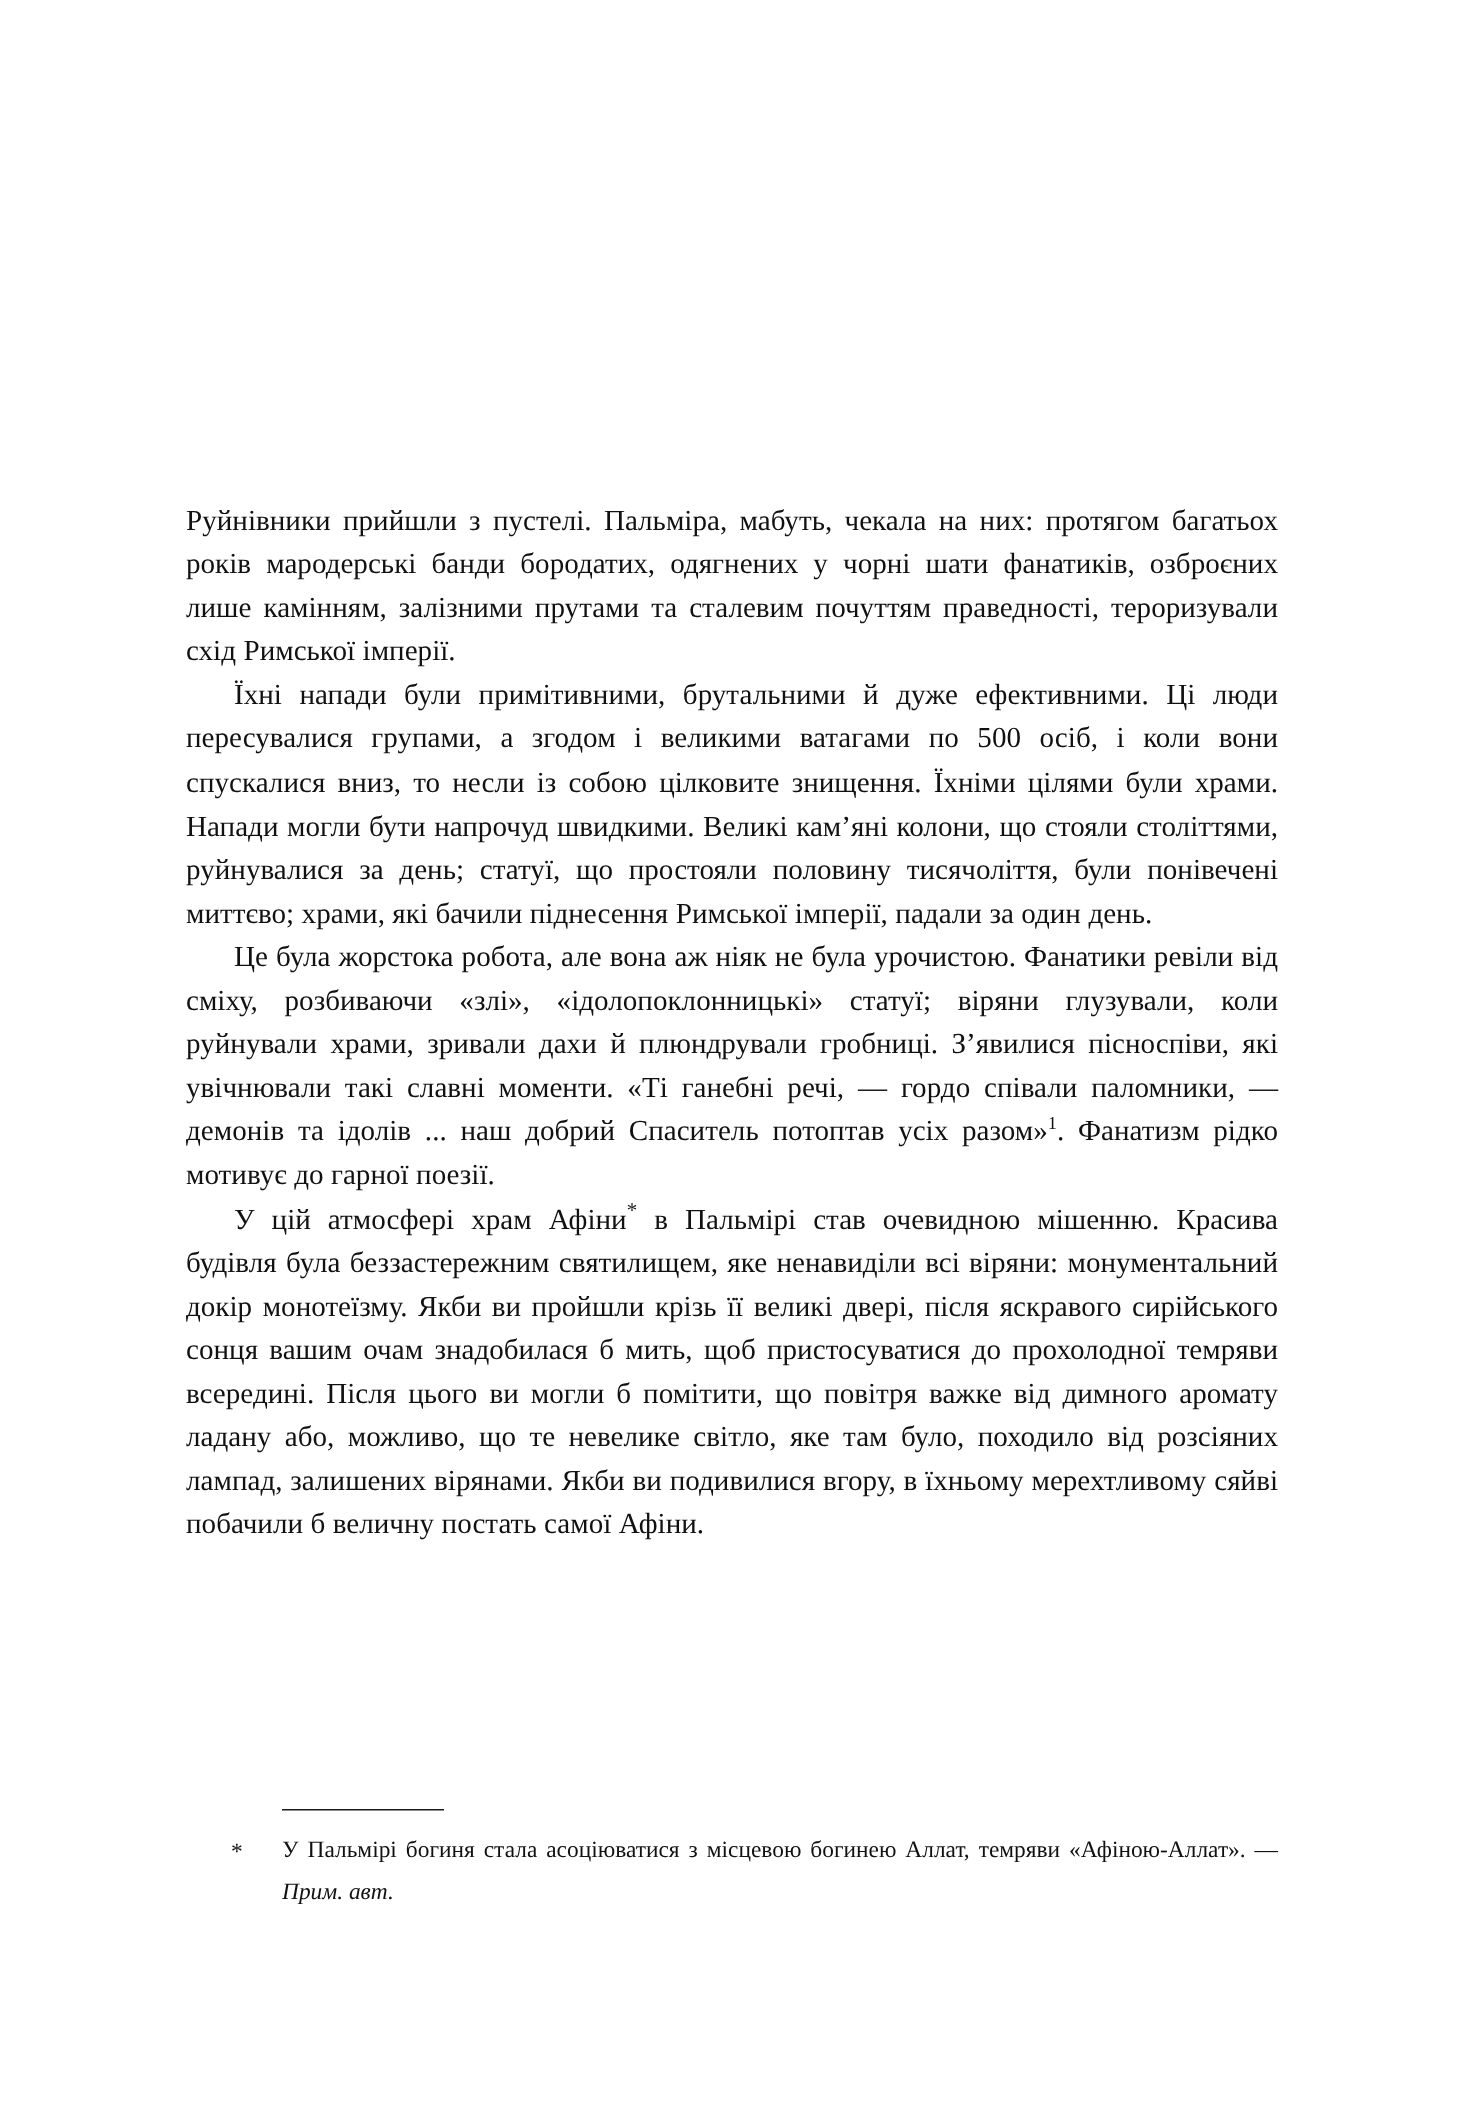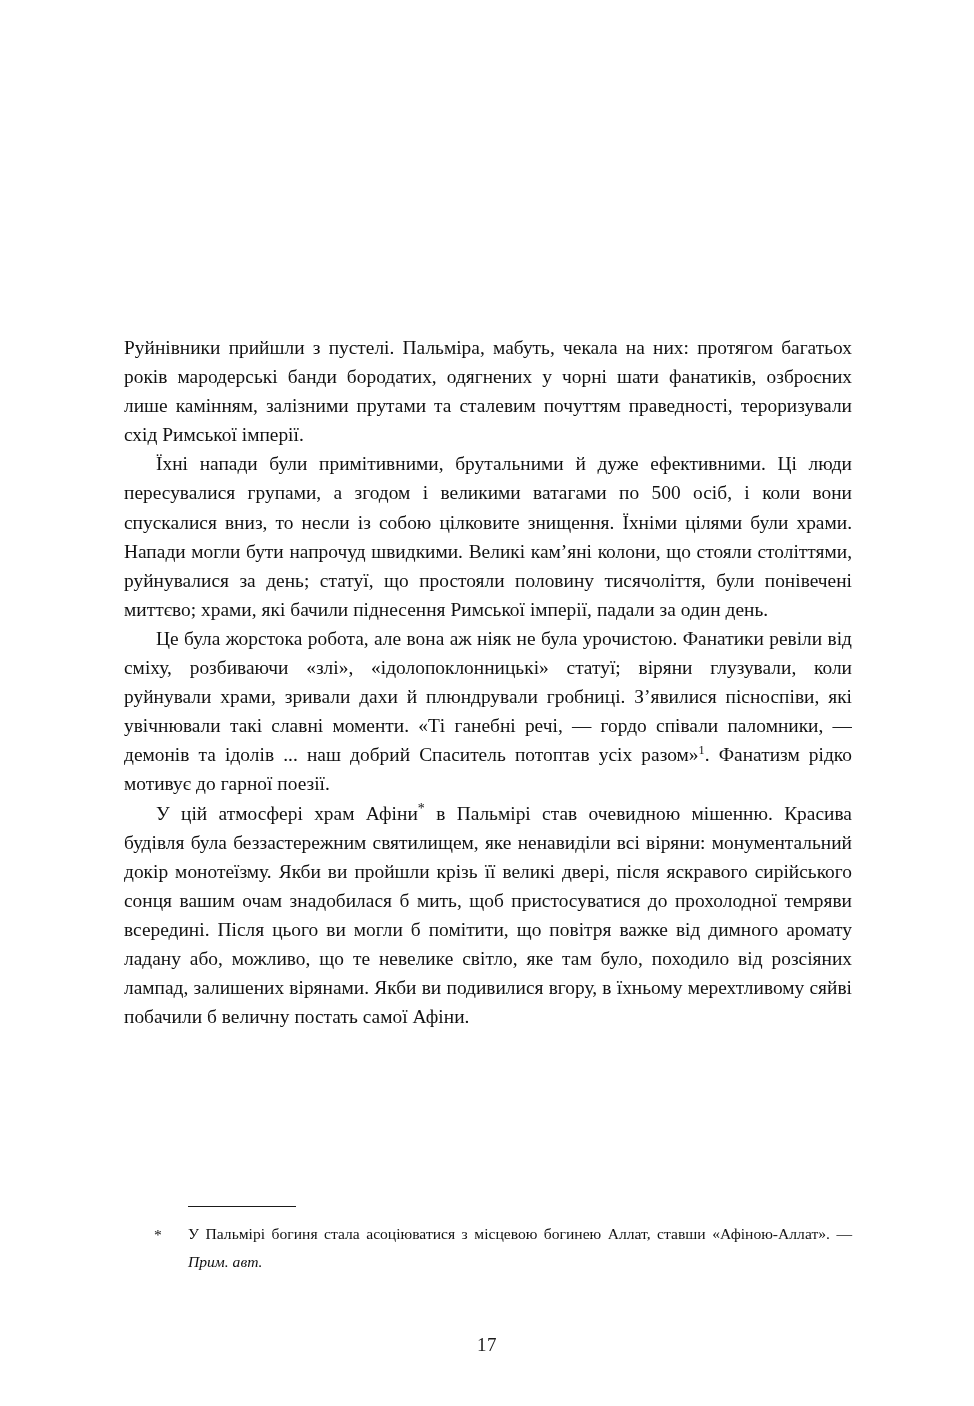--- a/index.html
+++ b/index.html
@@ -126,19 +126,18 @@
     <p class="para"><span>Це була жорстока робота, але вона аж ніяк не була урочистою. Фанатики ревіли від сміху, розбиваючи «злі», «ідолопоклонницькі» статуї; віряни глузували, коли руйнували храми, зривали дахи й плюндрували гробниці. З’явилися пісноспіви, які увічнювали такі славні моменти. «Ті ганебні речі, — гордо співали паломники, — демонів та ідолів ... наш добрий Спаситель потоптав усіх разом»</span><sup class="fn">1</sup><span>. Фанатизм рідко мотивує до гарної поезії.</span></p>
 
     <p class="para"><span>У цій атмосфері храм Афіни</span><sup class="fn-star">*</sup><span> в Пальмірі став очевидною мішенню. Красива будівля була беззастережним святилищем, яке ненавиділи всі віряни: монументальний докір монотеїзму. Якби ви пройшли крізь її великі двері, після яскравого сирійського сонця вашим очам знадобилася б мить, щоб пристосуватися до прохолодної темряви всередині. Після цього ви могли б помітити, що повітря важке від димного аромату ладану або, можливо, що те невелике світло, яке там було, походило від розсіяних лампад, залишених вірянами. Якби ви подивилися вгору, в їхньому мерехтливому сяйві побачили б величну постать самої Афіни.</span></p>
 
   </div>
 
   <div class="footnote-block">
     <div class="footnote-rule"></div>
     <div class="footnote">
       <span class="footnote-marker">*</span>
-      <span class="footnote-text"><span>У Пальмірі богиня стала асоціюватися з місцевою богинею Аллат, ставши «Афіною-Аллат». — </span><em>Прим. авт.</em></span>
+      <span class="footnote-text"><span>У Пальмірі богиня стала асоціюватися з місцевою богинею Аллат, темряви «Афіною-Аллат». — </span><em>Прим. авт.</em></span>
     </div>
   </div>
 
-  <div class="folio">17</div>
 
 </div>
 
 </body></html>

